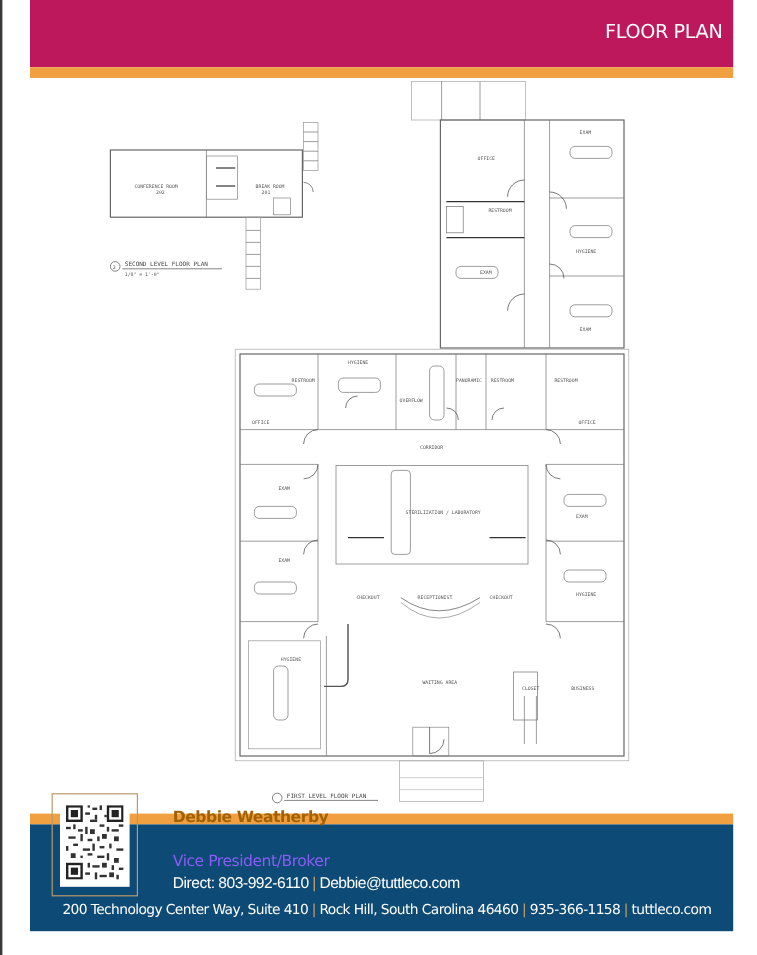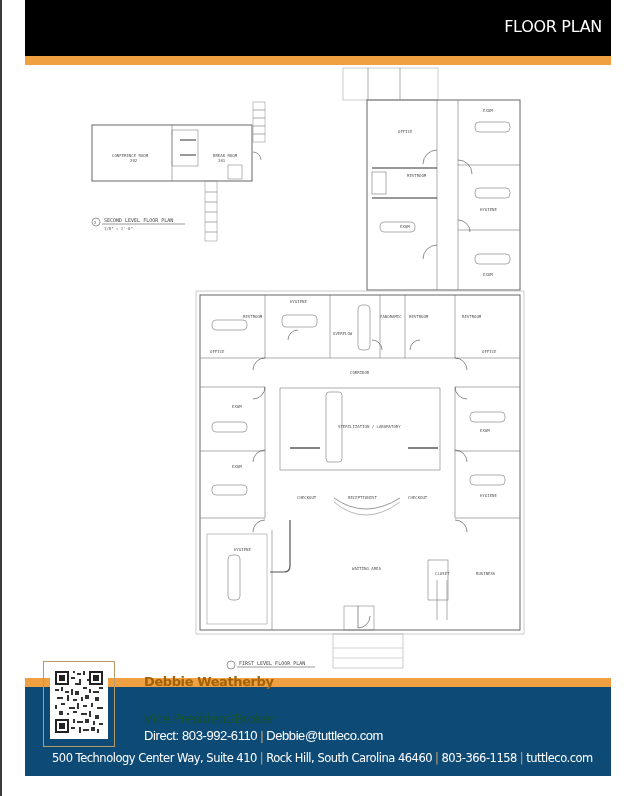--- a/index.html
+++ b/index.html
@@ -1,29 +1,29 @@
 <!DOCTYPE html>
 <html><head>
 <meta charset="utf-8">
 <style>
   html, body { margin:0; padding:0; }
   body { width:631px; height:796px; background:#ffffff; position:relative; overflow:hidden; font-family:"Liberation Sans", sans-serif; }
   .left-edge { position:absolute; left:0; top:0; width:2px; height:796px; background:#3a3a3a; }
-  .header { position:absolute; left:25px; top:0; width:586px; height:56px; background:#000000; }
+  .header { position:absolute; left:25px; top:0; width:586px; height:56px; background:#be185d; }
   .header-title { position:absolute; right:9px; top:17px; color:#ffffff; font-family:"DejaVu Sans", sans-serif; font-size:16px; letter-spacing:-0.3px; }
   .header-bar { position:absolute; left:25px; top:56px; width:586px; height:9px; background:#f0a040; }
   .plan { position:absolute; left:0; top:0; width:631px; height:796px; }
   .plan svg { position:absolute; left:0; top:0; }
   .footer-bar { position:absolute; left:25px; top:678px; width:586px; height:9px; background:#f0a040; }
   .footer { position:absolute; left:25px; top:687px; width:586px; height:89px; background:#0d4a75; }
   .qr-frame { position:absolute; left:43px; top:661px; width:70px; height:84px; border:1px solid #b89a6a; background:transparent; }
   .qr { position:absolute; left:50px; top:667px; width:58px; height:72px; background:#ffffff; }
   .qr svg { position:absolute; left:5px; top:4px; }
   .name { position:absolute; left:144px; top:674px; color:#a16207; font-weight:bold; font-size:13px; font-family:"DejaVu Sans", sans-serif; letter-spacing:-0.4px; }
-  .role { position:absolute; left:144px; top:711px; color:#14532d; font-size:13px; font-family:"DejaVu Sans", sans-serif; letter-spacing:-0.4px; }
+  .role { position:absolute; left:144px; top:711px; color:#8b5cf6; font-size:13px; font-family:"DejaVu Sans", sans-serif; letter-spacing:-0.4px; }
   .direct { position:absolute; left:144px; top:728px; color:#ffffff; font-size:13px; font-family:Liberation Sans, sans-serif; letter-spacing:-0.4px; white-space:nowrap; }
   .address { position:absolute; left:52px; top:751px; color:#ffffff; font-size:11.5px; font-family:"DejaVu Sans", sans-serif; letter-spacing:-0.5px; white-space:nowrap; }
   .sep { color:#c9a36a; padding:0 3px; }
   .lbl { font-family:"DejaVu Sans Mono", monospace; font-size:4px; fill:#555; }
   .lbl-lg { font-family:"DejaVu Sans Mono", monospace; font-size:5px; fill:#444; }
 </style>
 </head>
 <body>
 
 <div class="left-edge"></div>
@@ -245,14 +245,14 @@
     </g>
   </svg>
 </div>
 
 <div class="name">Debbie Weatherby</div>
 <div class="role">Vice President/Broker</div>
 <div class="direct">
   <span>Direct: 803-992-6110</span><span class="sep">|</span><span>Debbie@tuttleco.com</span>
 </div>
 <div class="address">
-  <span>500 Technology Center Way, Suite 410</span><span class="sep">|</span><span>Rock Hill, South Carolina 46460</span><span class="sep">|</span><span>803-366-1158</span><span class="sep">|</span><span>tuttleco.com</span>
+  <span>200 Technology Center Way, Suite 410</span><span class="sep">|</span><span>Rock Hill, South Carolina 46460</span><span class="sep">|</span><span>935-366-1158</span><span class="sep">|</span><span>tuttleco.com</span>
 </div>
 
 </body></html>

